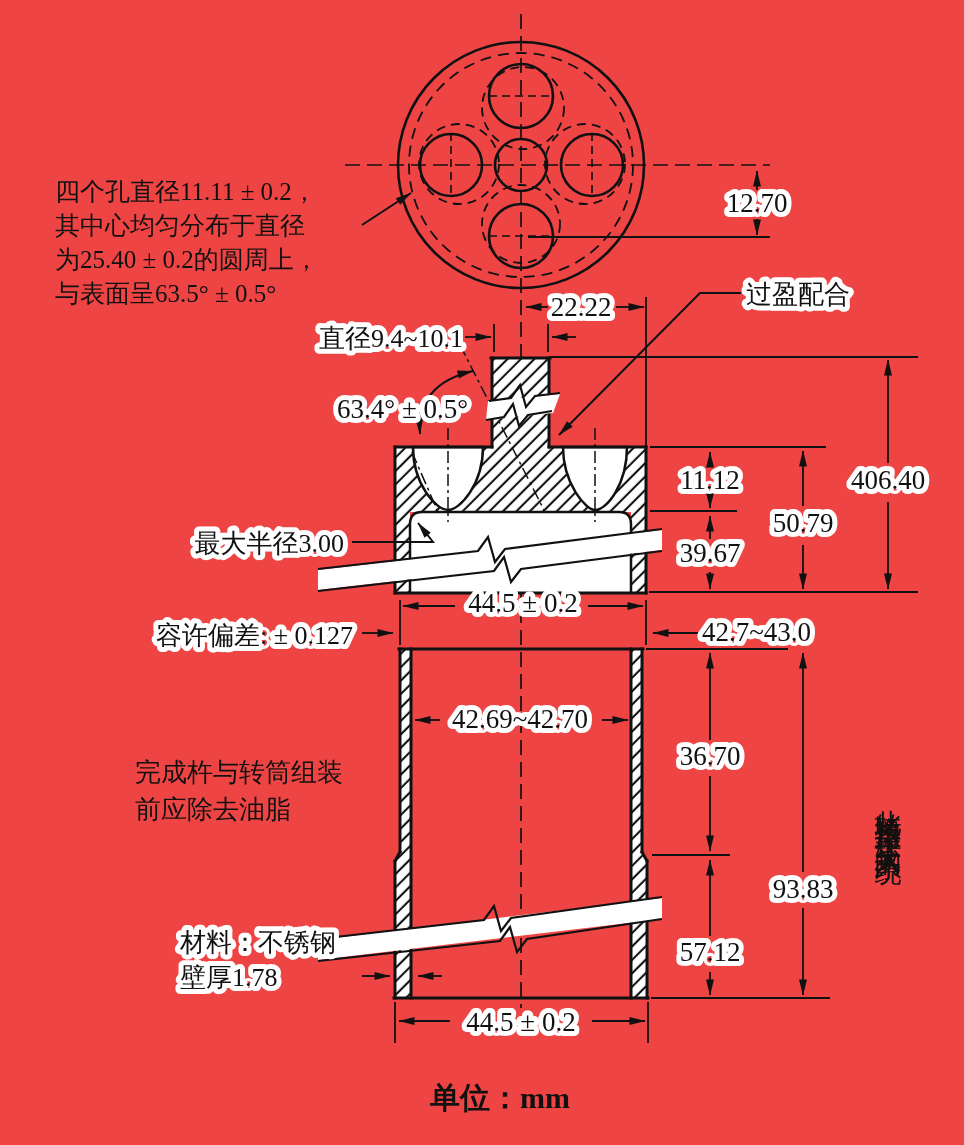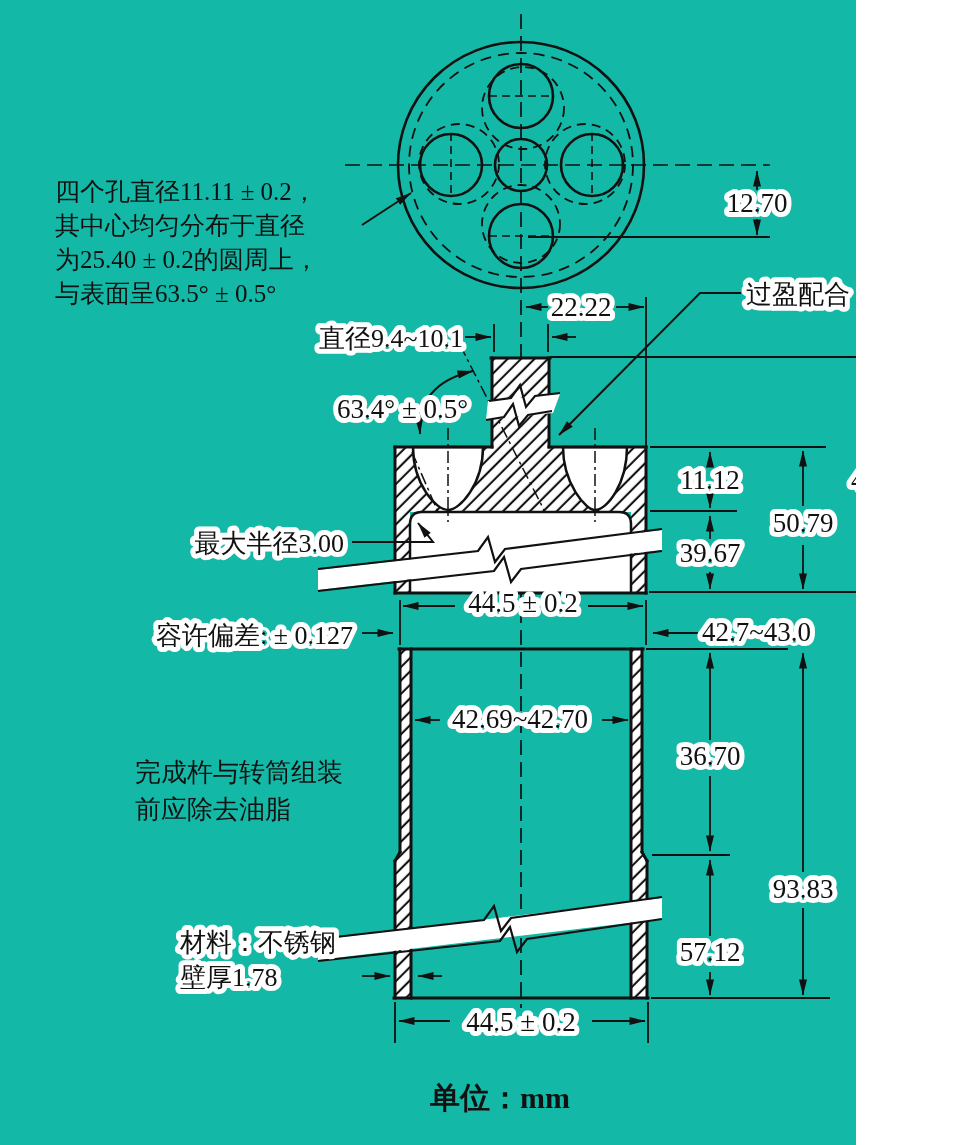--- a/index.html
+++ b/index.html
@@ -1,17 +1,17 @@
 <!DOCTYPE html>
 <html><head>
 <meta charset="utf-8">
 <style>
   html,body { margin:0; padding:0; background:#fff; }
-  .stage { position:relative; width:856px; height:1145px; background:#14b8a6; overflow:hidden;
-           font-family:"Liberation Serif", serif; color:#111; }
+  .stage { position:relative; width:964px; height:1145px; background:#ef4444; overflow:hidden;
+           font-family:"Liberation Serif", serif; color:#111;text-align:center; }
   svg { position:absolute; left:0; top:0; }
   svg text { fill:#111; }
   .num  { font:27px "Liberation Serif", serif; }
   .cjk  { font:26px "Liberation Serif", serif; }
   .note { font:25px "Liberation Serif", serif; }
   .unit { font:600 30px "Liberation Serif", serif; }
   .halo { paint-order:stroke; stroke:#fff; stroke-width:10px; stroke-linejoin:round; }
   .vnote { position:absolute; left:870px; top:606px; height:416px;
            writing-mode:vertical-rl; text-orientation:upright;
            font:27px "Liberation Serif", serif; letter-spacing:4px; color:#111; }

